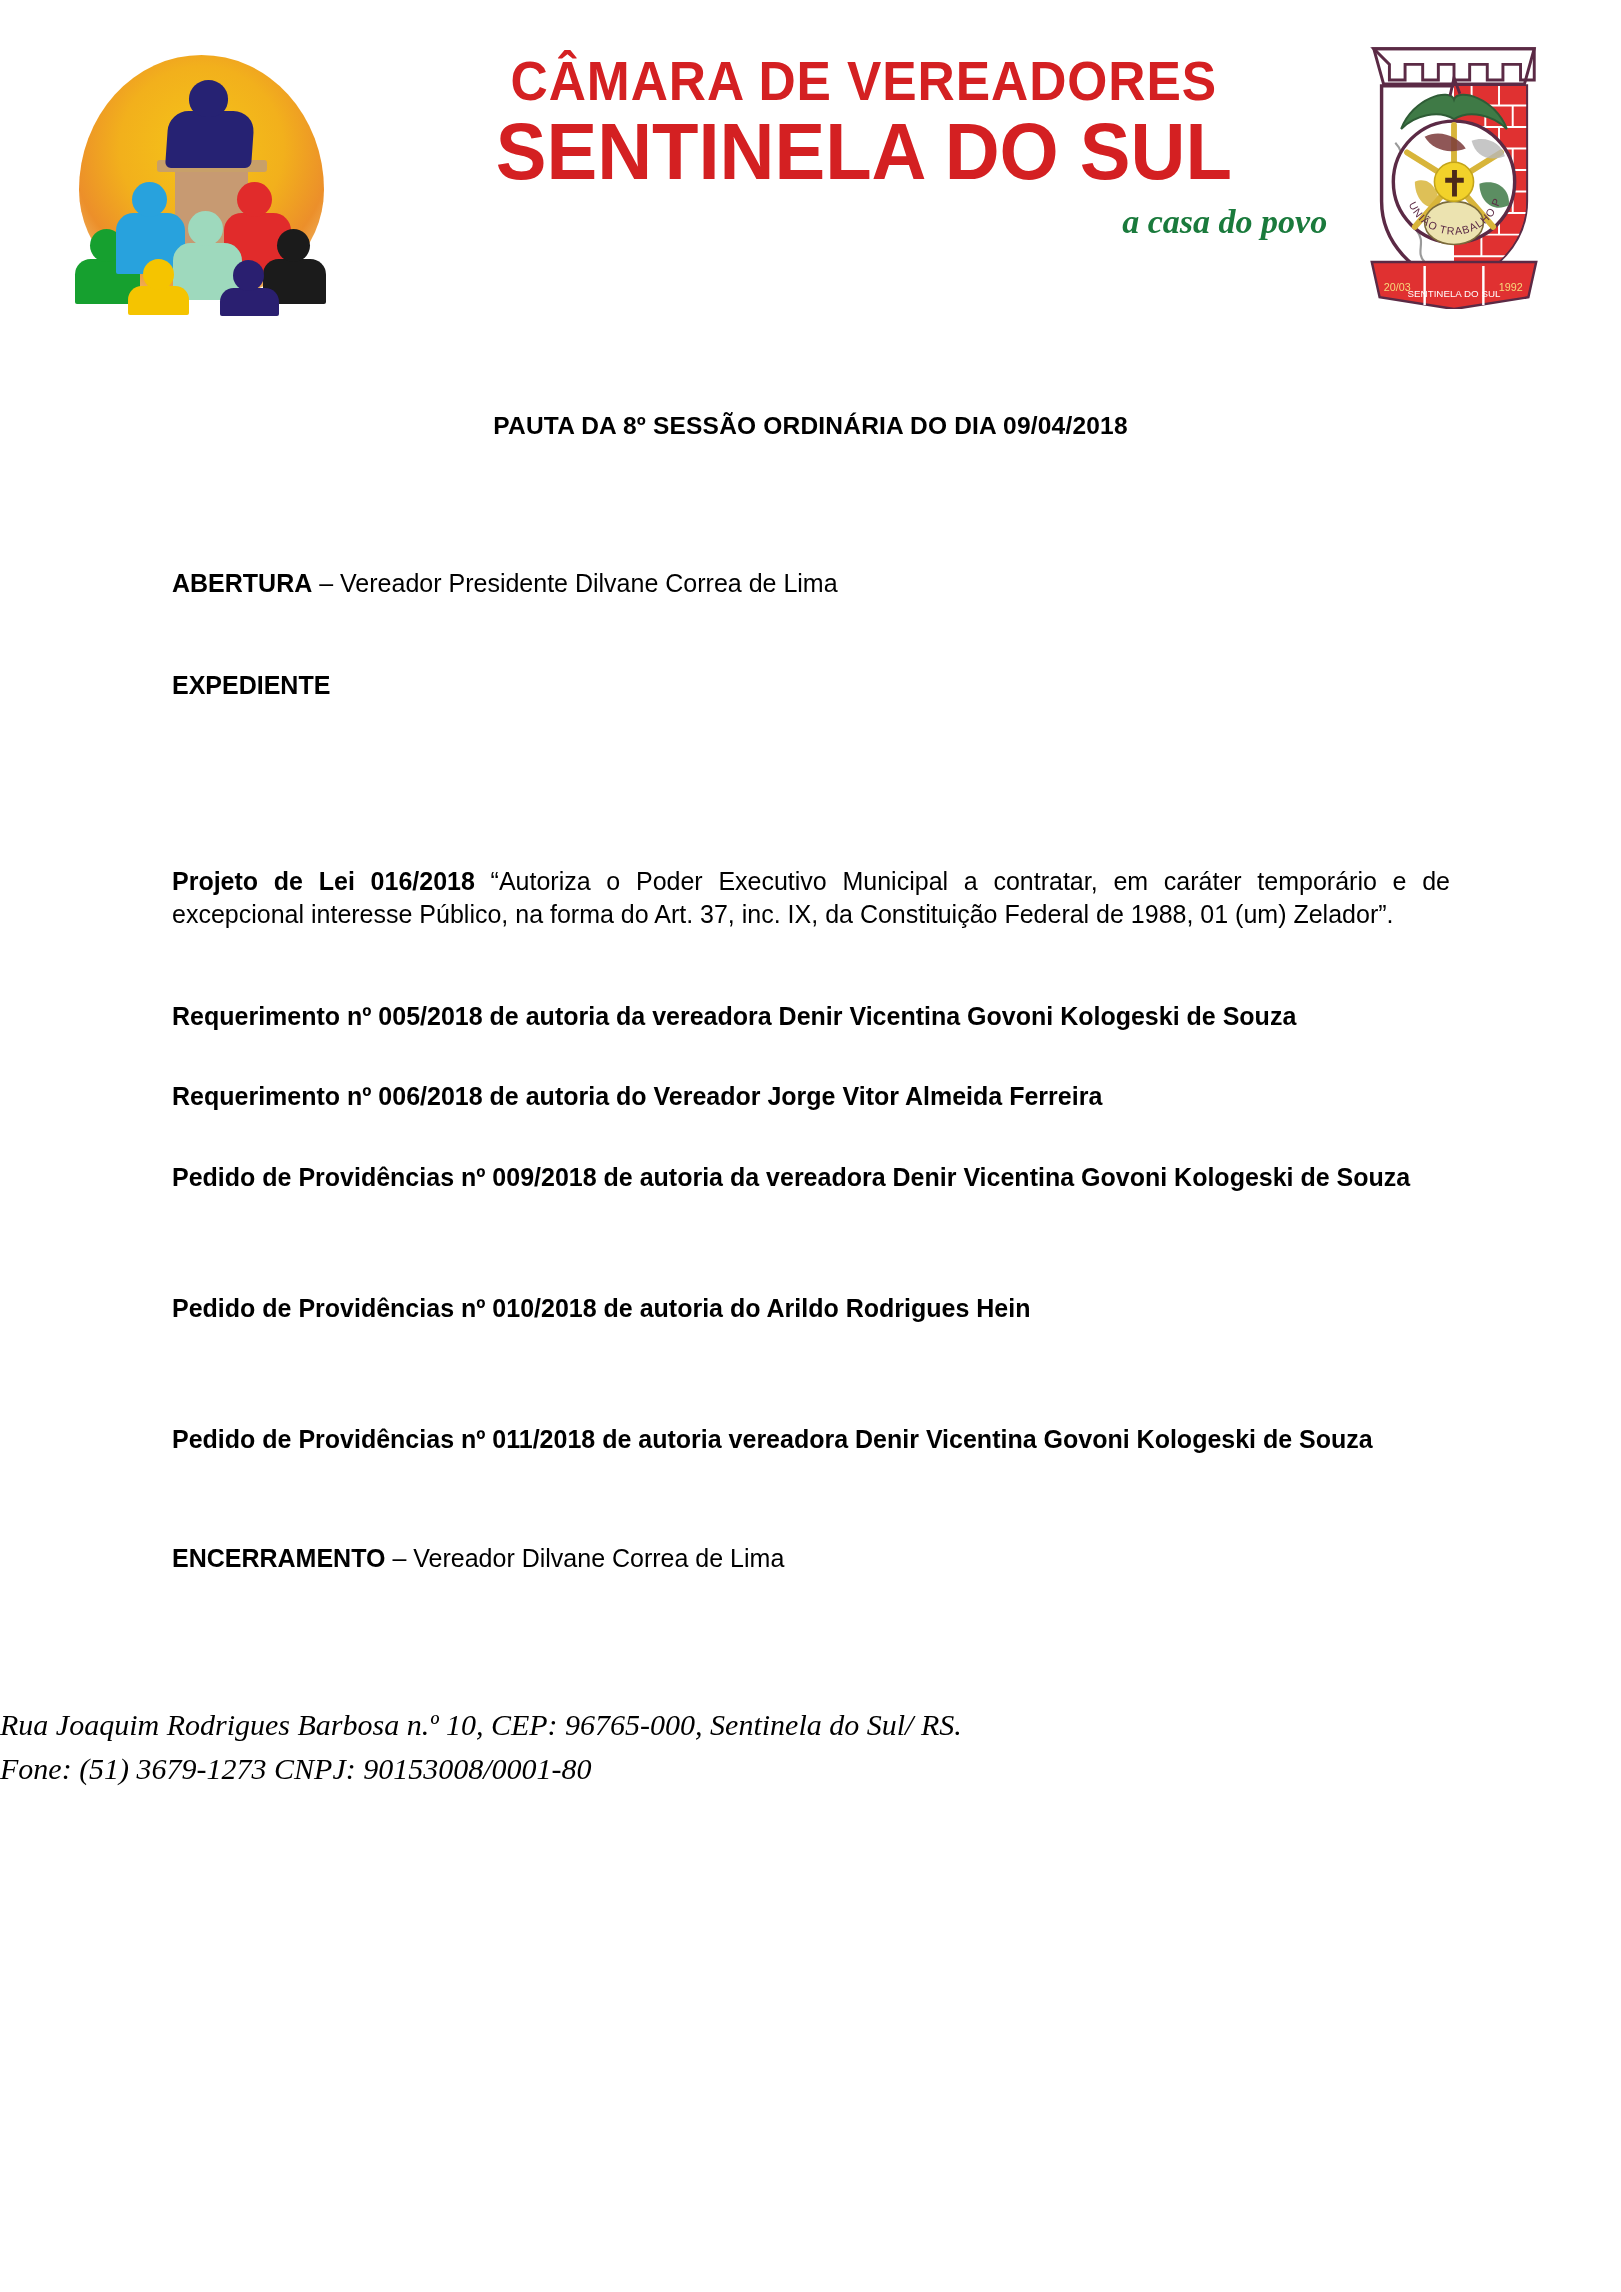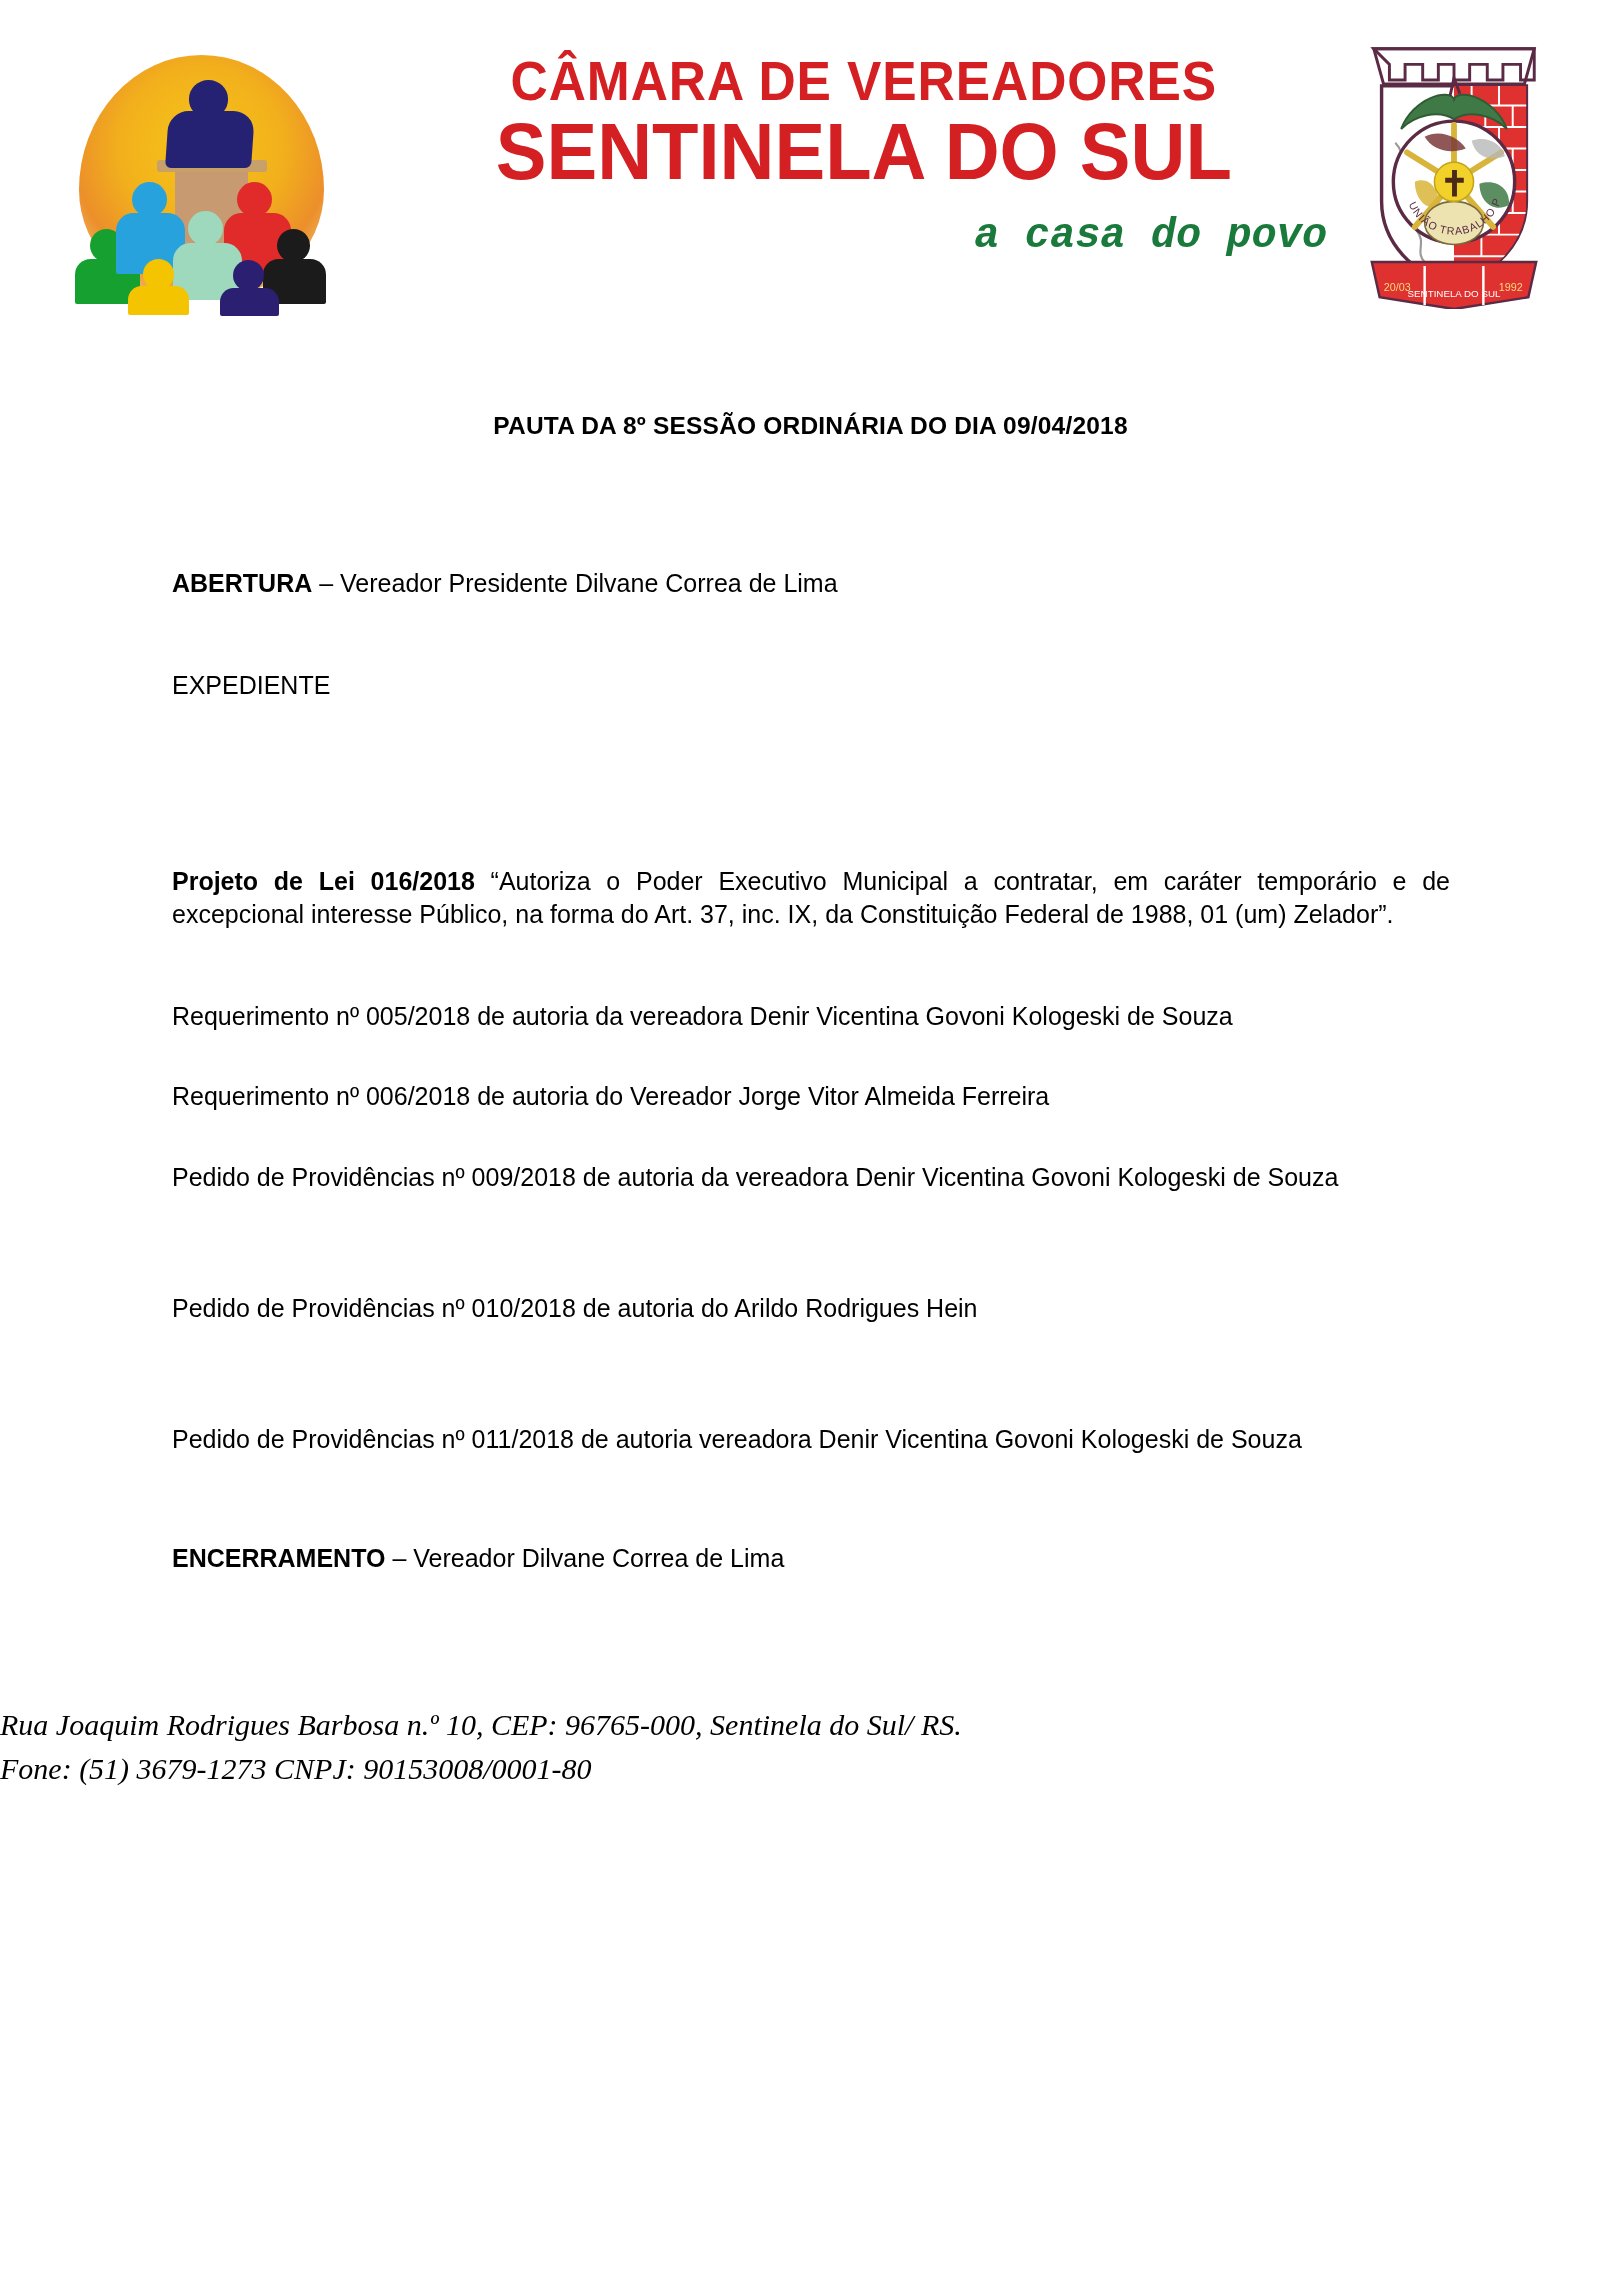--- a/index.html
+++ b/index.html
@@ -120,26 +120,26 @@
     font-weight: bold;
     font-size: 80px;
     letter-spacing: 0px;
     line-height: 1.02;
     margin-top: 2px;
     transform: scaleX(0.95);
     white-space: nowrap;
   }
   .brand-line3 {
     color: #1a7a3c;
-    font-family: Liberation Mono, monospace;
+    font-family: Liberation Serif, serif;
     font-weight: bold;
     font-style: italic;
-    font-size: 42px;
+    font-size: 34px;
     line-height: 1.1;
-    margin-top: 21px;
+    margin-top: 11px;
     text-align: right;
     padding-right: 29px;
     white-space: nowrap;
   }
 
   .coat-of-arms {
     flex: 0 0 auto;
     width: 196px;
     height: 274px;
     margin-top: 7.8px;
@@ -159,21 +159,21 @@
     padding: 0 155px 0 172px;
     margin-top: 80px;
     font-size: 25px;
     line-height: 1.33;
   }
 
   .para {
     margin: 0 16px 0 0;
     text-align: justify;
   }
-  .para.bold  { font-weight: normal; }
+  .para.bold  { font-weight: bold; }
   .gap-48  { height: 47px; }
   .gap-70  { height: 69px; }
   .gap-78  { height: 76px; }
   .gap-88  { height: 86px; }
   .gap-100 { height: 98px; }
 
   .lead { font-weight: bold; }
 
   
   .footer {

